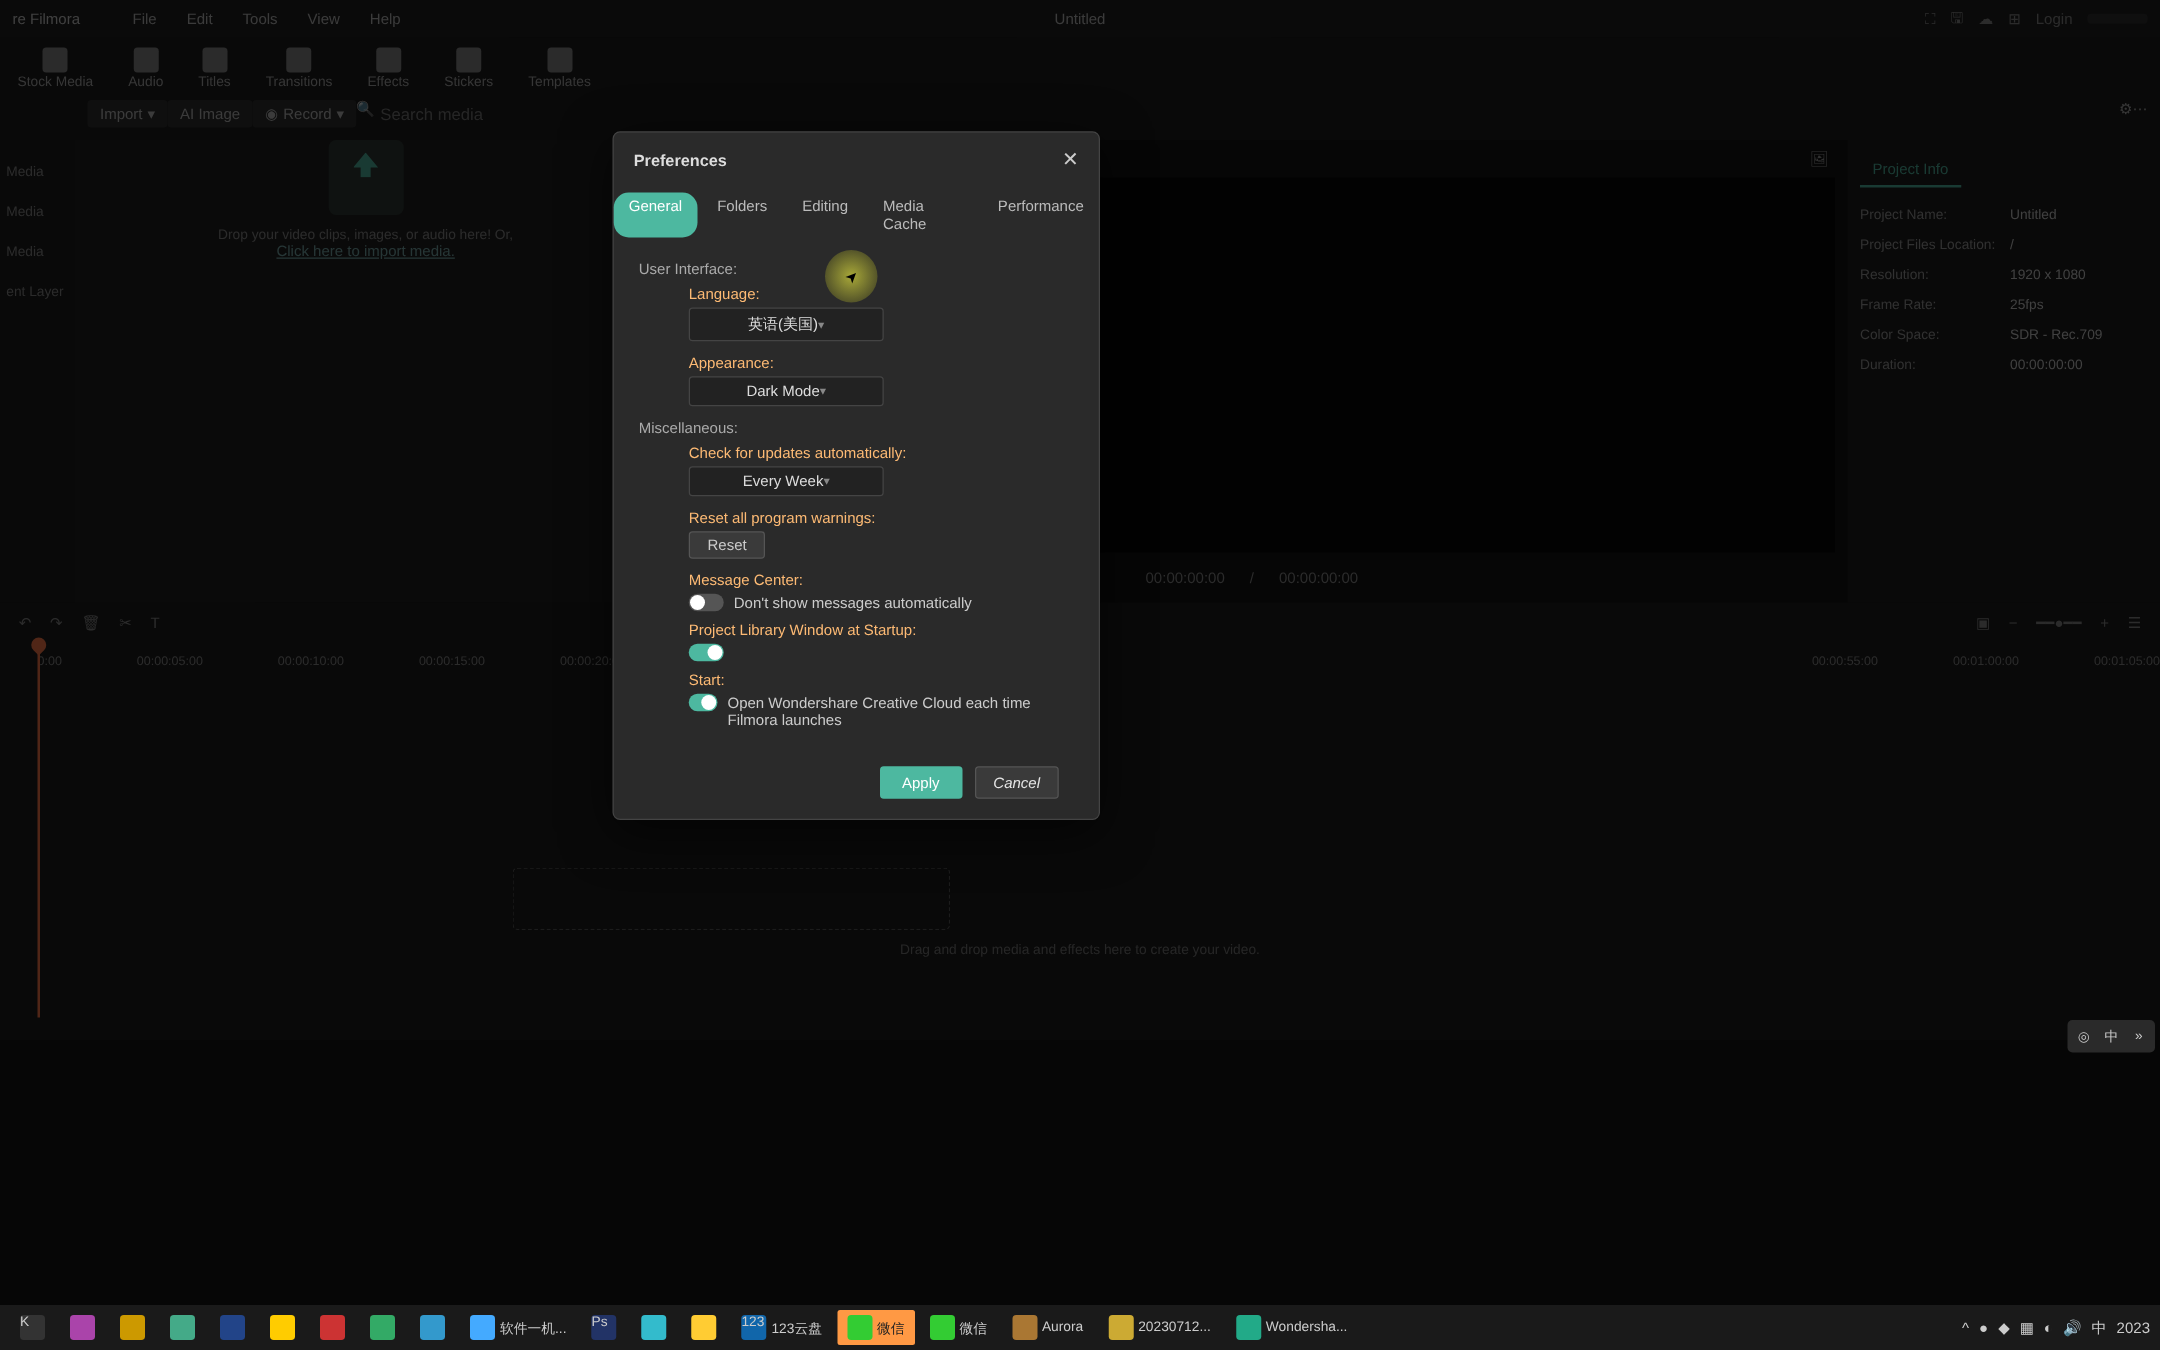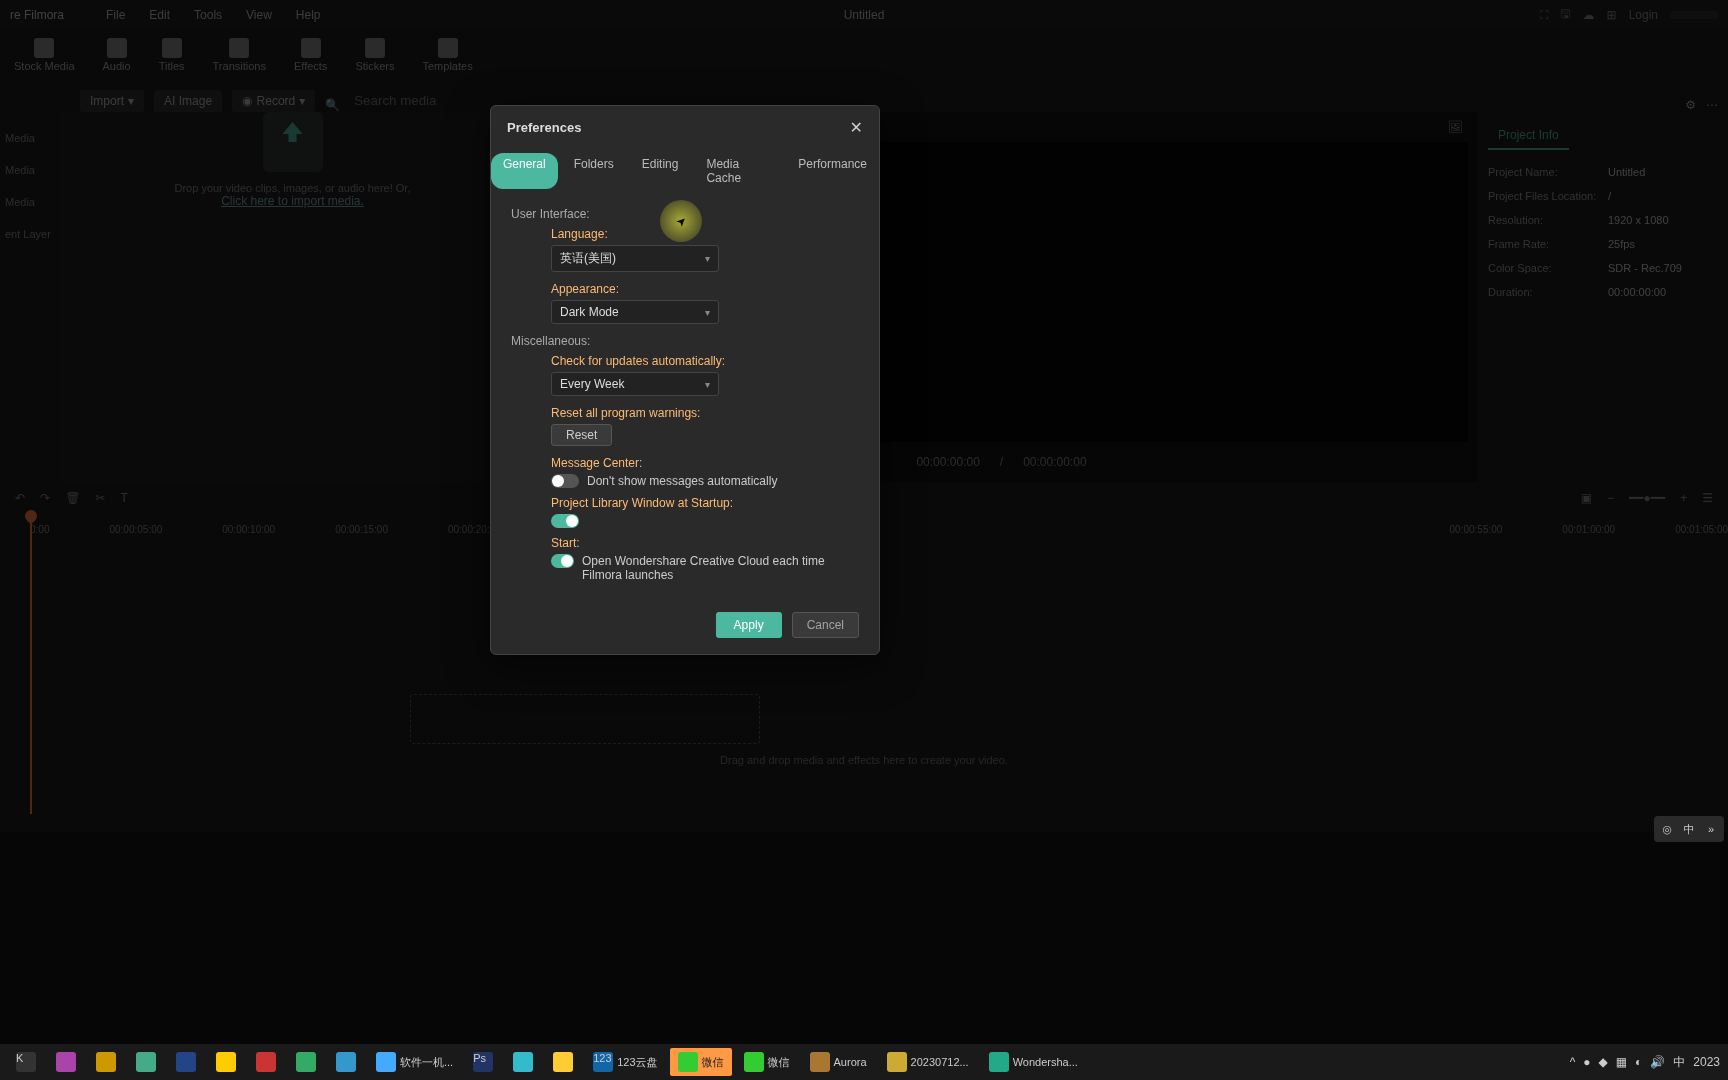--- a/index.html
+++ b/index.html
@@ -15,21 +15,21 @@
 .menubar .right-icons span { color: #888; }
 .menubar .login { color: #4db8a0; font-weight: 500; }
 .menubar .export-btn { background: #2a2a2a; padding: 4px 24px; border-radius: 3px; color: #666; }
 
 
 .toolbar { height: 50px; display: flex; align-items: center; background: #151515; opacity: 0.5; }
 .toolbar .cat { display: flex; flex-direction: column; align-items: center; padding: 0 14px; color: #aaa; cursor: pointer; font-size: 11px; }
 .toolbar .cat .ico { width: 20px; height: 20px; background: #888; border-radius: 3px; margin-bottom: 2px; }
 
 
-.import-bar { height: 32px; display: flex; align-items: flex-end; gap: 10px; padding: 0 10px; background: #151515; opacity: 0.5; }
+.import-bar { height: 32px; display: flex; align-items: flex-start; gap: 0; padding: 0 10px; background: #151515; opacity: 0.5; }
 .import-bar .btn { background: #2a2a2a; padding: 4px 10px; border-radius: 3px; color: #bbb; display: flex; align-items: center; gap: 4px; }
 .import-bar .search { flex: 1; background: transparent; border: none; color: #888; padding: 4px; }
 
 
 .main { display: flex; height: 370px; opacity: 0.5; }
 .left-sidebar { width: 60px; background: #151515; display: flex; flex-direction: column; gap: 20px; padding-top: 20px; }
 .left-sidebar .item { color: #888; padding: 0 5px; font-size: 11px; }
 .media-panel { flex: 1; background: #1a1a1a; max-width: 465px; display: flex; flex-direction: column; align-items: center; justify-content: flex-start; }
 .media-panel .dropzone-icon { width: 60px; height: 60px; background: #2a3530; border-radius: 6px; margin-bottom: 10px; position: relative; }
 .media-panel .dropzone-icon::after { content: ""; position: absolute; top: 10px; left: 20px; width: 20px; height: 20px; background: #4db8a0; clip-path: polygon(50% 0, 100% 60%, 70% 60%, 70% 100%, 30% 100%, 30% 60%, 0 60%); }
@@ -70,34 +70,34 @@
 .dialog-header .close { color: #ccc; cursor: pointer; font-size: 16px; }
 .dialog-tabs { display: flex; justify-content: center; gap: 4px; padding: 4px 0 10px; }
 .dialog-tabs .tab { padding: 4px 12px; border-radius: 12px; color: #bbb; cursor: pointer; font-size: 12px; }
 .dialog-tabs .tab.active { background: #4db8a0; color: #fff; }
 .dialog-body { padding: 0 20px 10px 20px; max-height: 440px; overflow-y: auto; position: relative; }
 .dialog-body::-webkit-scrollbar { width: 6px; }
 .dialog-body::-webkit-scrollbar-thumb { background: #555; border-radius: 3px; }
 .section-label { color: #aaa; margin: 8px 0 6px; font-size: 12px; }
 .field { padding-left: 40px; margin-bottom: 10px; }
 .field .fl { color: #fdba74; font-size: 12px; margin-bottom: 4px; display: block; }
-.select { background: #222; border: 1px solid #444; border-radius: 3px; padding: 4px 8px; width: 168px; display: flex; justify-content: space-between; align-items: center; cursor: pointer; font-size: 12px; color: #ddd; }
+.select { background: #222; border: 1px solid #444; border-radius: 3px; padding: 4px 8px; width: 156px; display: flex; justify-content: center; align-items: center; cursor: pointer; font-size: 12px; color: #ddd; }
 .select .chev { color: #888; font-size: 10px; }
 .btn-reset { background: #3a3a3a; border: 1px solid #555; border-radius: 3px; padding: 3px 14px; color: #ccc; cursor: pointer; font-size: 12px; }
 .toggle-row { display: flex; align-items: flex-start; gap: 8px; padding-left: 40px; margin-bottom: 8px; }
 .toggle { width: 28px; height: 14px; border-radius: 8px; position: relative; cursor: pointer; }
 .toggle.off { background: #555; }
 .toggle.on { background: #4db8a0; }
 .toggle .knob { position: absolute; top: 1px; width: 12px; height: 12px; background: #fff; border-radius: 50%; }
 .toggle.off .knob { left: 1px; }
 .toggle.on .knob { right: 1px; }
 .toggle-label { font-size: 12px; color: #ccc; }
-.dialog-footer { display: flex; justify-content: flex-end; gap: 10px; padding: 12px 20px 16px; }
+.dialog-footer { display: flex; justify-content: flex-end; gap: 10px; padding: 12px 32px 16px; }
 .btn-apply { background: #4db8a0; color: #fff; border: none; border-radius: 3px; padding: 5px 18px; cursor: pointer; font-size: 12px; }
-.btn-cancel { background: #3a3a3a; color: #a3a3a3; border: 1px solid #555; border-radius: 3px; padding: 5px 14px; cursor: pointer; font-size: 12px; }
+.btn-cancel { background: #3a3a3a; color: #e5e5e5; border: 1px solid #555; border-radius: 3px; padding: 5px 14px; cursor: pointer; font-size: 12px; font-style: italic; }
 
 
 .cursor-highlight { position: absolute; top: 200px; left: 660px; width: 42px; height: 42px; background: radial-gradient(circle, rgba(200,200,60,0.8) 0%, rgba(150,150,40,0.4) 70%, transparent 100%); border-radius: 50%; pointer-events: none; z-index: 1000; }
 .cursor-arrow { position: absolute; top: 218px; left: 678px; width: 0; height: 0; z-index: 1001; pointer-events: none; }
 .cursor-arrow::after { content: "➤"; color: #000; transform: rotate(-45deg); display: block; font-size: 12px; }
 
 
 .side-pin { position: absolute; right: 4px; top: 816px; display: flex; gap: 4px; background: #2a2a2a; padding: 4px; border-radius: 4px; }
 .side-pin span { width: 18px; height: 18px; display: flex; align-items: center; justify-content: center; color: #ccc; font-size: 11px; }
 </style>

